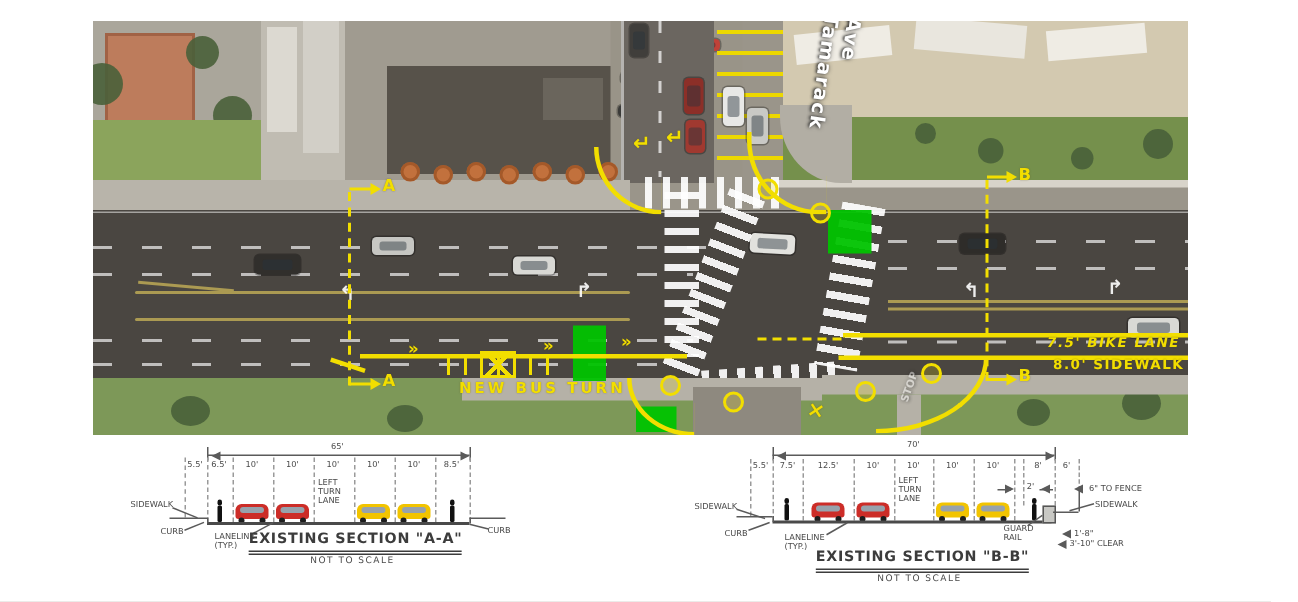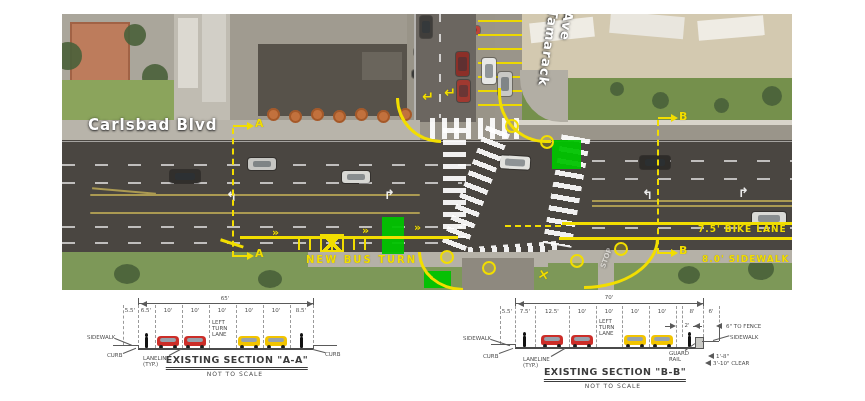--- a/index.html
+++ b/index.html
@@ -172,22 +172,22 @@
     <div class="yline" style="left:596px;top:103px;width:14px;height:2px;"></div>
     <div class="tri-r" style="left:609px;top:100px;"></div>
     <div class="ytext" style="left:617px;top:96px;font-size:11px;">B</div>
     <div class="yline" style="left:596px;top:238px;width:14px;height:2px;"></div>
     <div class="tri-r" style="left:609px;top:235px;"></div>
     <div class="ytext" style="left:617px;top:230px;font-size:11px;">B</div>
 
     <div class="yline" style="left:500px;top:208px;width:230px;height:2.5px;"></div>
     <div class="yline" style="left:497px;top:223px;width:233px;height:2.5px;"></div>
     <div class="ydashh" style="left:443px;top:211px;width:56px;"></div>
-    <div class="ytext" style="left:636px;top:210px;font-size:9px;letter-spacing:1px;">7.5' BIKE LANE</div>
-    <div class="ytext" style="left:640px;top:240px;font-size:9px;letter-spacing:1px;">8.0' SIDEWALK</div>
+    <div class="ytext" style="left:636px;top:210px;font-size:9px;letter-spacing:1px;font-style:italic;">7.5' BIKE LANE</div>
+    <div class="ytext" style="left:640px;top:225px;font-size:9px;letter-spacing:1px;">8.0' SIDEWALK</div>
 
     <div class="yline" style="left:178px;top:222px;width:218px;height:2.5px;"></div>
     <div class="yline" style="left:158px;top:228px;width:24px;height:2.5px;transform:rotate(18deg);"></div>
     <div class="abs" style="left:236px;top:222px;width:76px;height:14px;background:repeating-linear-gradient(90deg,#f2de00 0 2px,transparent 2px 11px);"></div>
     <div class="abs" style="left:258px;top:220px;width:20px;height:14px;border:2px solid #f2de00;background:linear-gradient(45deg,transparent 44%,#f2de00 44% 56%,transparent 56%),linear-gradient(-45deg,transparent 44%,#f2de00 44% 56%,transparent 56%);"></div>
     <div class="ytext" style="left:244px;top:240px;font-size:10px;letter-spacing:2px;">NEW BUS TURN</div>
     <div class="ytext" style="left:210px;top:212px;font-size:11px;">»</div>
     <div class="ytext" style="left:300px;top:210px;font-size:11px;">»</div>
     <div class="ytext" style="left:352px;top:207px;font-size:11px;">»</div>
     <div class="ytext" style="left:476px;top:252px;font-size:14px;transform:rotate(12deg);">×</div>
@@ -196,21 +196,20 @@
     <div class="arc" style="left:436px;top:74px;width:50px;height:52px;border-left:3px solid #f2de00;border-bottom:3px solid #f2de00;border-bottom-left-radius:90%;"></div>
     <div class="arc" style="left:356px;top:238px;width:42px;height:36px;border-left:3px solid #f2de00;border-bottom:3px solid #f2de00;border-bottom-left-radius:100%;"></div>
     <div class="arc" style="left:522px;top:224px;width:72px;height:48px;border-right:3px solid #f2de00;border-bottom:3px solid #f2de00;border-bottom-right-radius:100%;"></div>
     <div class="bulb" style="left:443px;top:105px;"></div>
     <div class="bulb" style="left:478px;top:121px;"></div>
     <div class="bulb" style="left:378px;top:236px;"></div>
     <div class="bulb" style="left:420px;top:247px;"></div>
     <div class="bulb" style="left:508px;top:240px;"></div>
     <div class="bulb" style="left:552px;top:228px;"></div>
 
-    <div class="wtext" style="left:26px;top:102px;font-size:15px;letter-spacing:1px;">Carlsbad  Blvd</div>
     <div class="wtext" style="left:476px;top:-4px;width:34px;height:118px;writing-mode:vertical-lr;font-size:13px;letter-spacing:1px;transform:rotate(8deg);line-height:15px;">
       <span>Tamarack</span><br>
       <span>Ave</span>
     </div>
   </div>
 
   <div class="section" id="secA" style="left:85px;top:293px;width:270px;height:105px;">
     <div class="dimline" style="left:53px;top:10px;width:175px;"></div>
     <div class="darr l" style="left:53px;top:8px;"></div>
     <div class="darr r" style="left:222px;top:8px;"></div>

